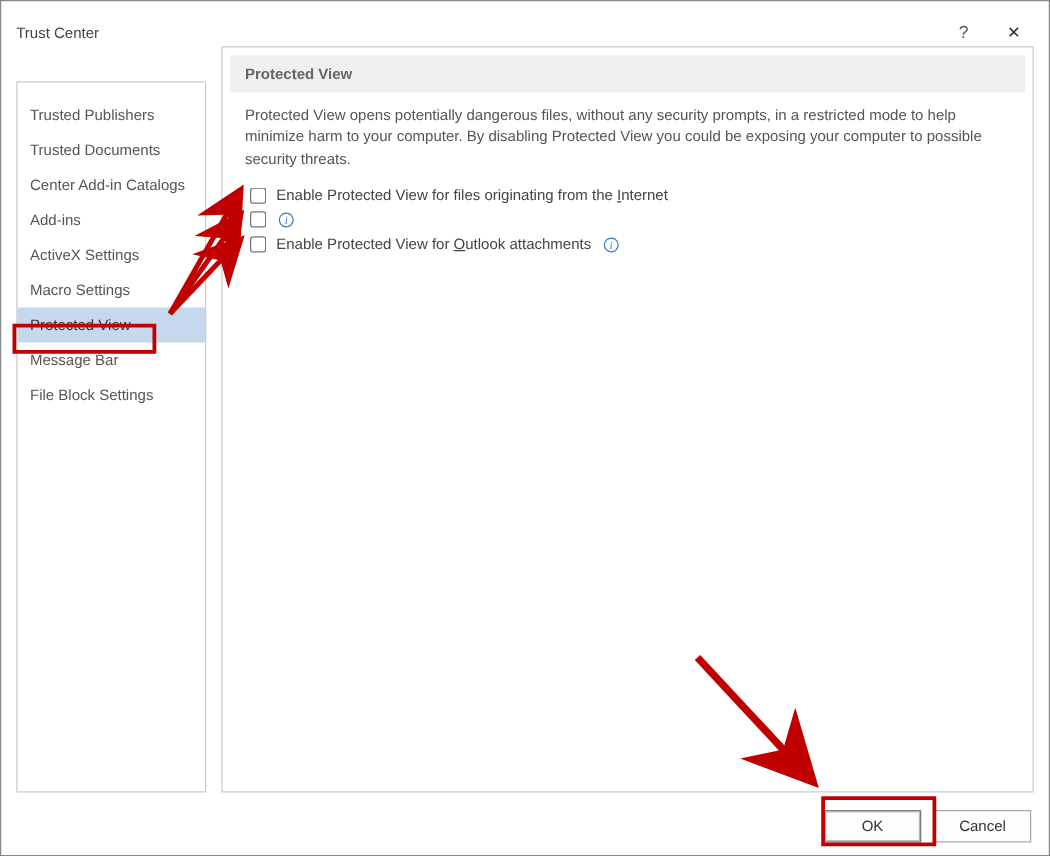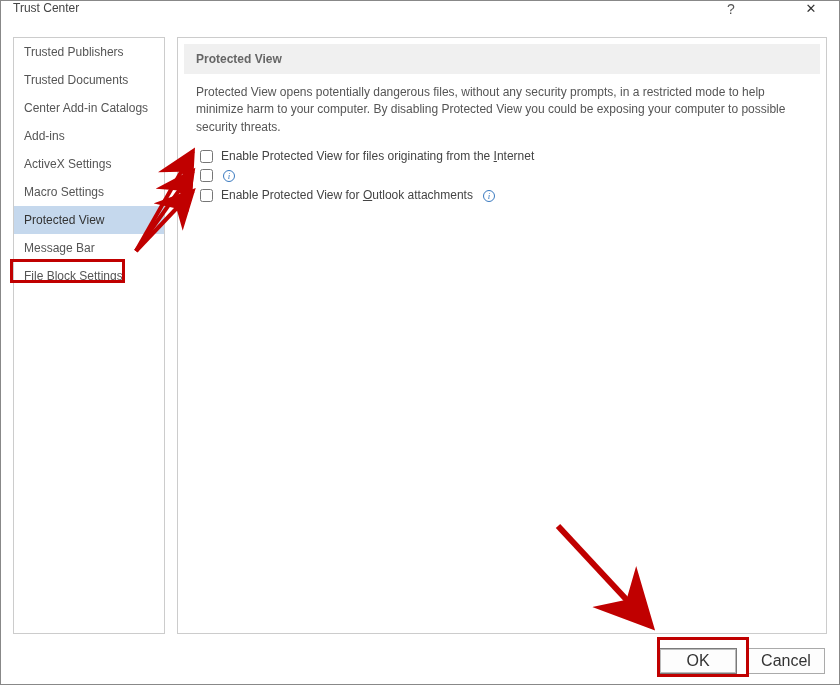--- a/index.html
+++ b/index.html
@@ -1,35 +1,35 @@
 <!DOCTYPE html>
 <html><head>
 <meta charset="utf-8">
 <style>
   * { box-sizing: border-box; }
   html, body { margin: 0; padding: 0; font-family: "Segoe UI", Tahoma, sans-serif; font-size: 12px; color: #444; background: #fff; }
   .window { width: 840px; height: 685px; border: 1px solid #888; background: #fff; position: relative; }
-  .titlebar { height: 32px; display: flex; align-items: flex-start; padding: 0 8px; gap: 40px; }
+  .titlebar { height: 32px; display: flex; align-items: flex-end; padding: 0 8px; }
   .titlebar .title { flex: 1; font-size: 12px; color: #444; padding-left: 4px; }
   .titlebar .help { width: 40px; text-align: center; font-size: 14px; color: #555; cursor: pointer; }
   .titlebar .close { width: 40px; text-align: center; font-size: 13px; color: #333; cursor: pointer; }
   .body { position: absolute; top: 36px; left: 12px; right: 12px; bottom: 50px; display: flex; gap: 12px; }
-  .sidebar { width: 152px; border: 1px solid #ccc; background: #fff; padding-top: 0; }
+  .sidebar { width: 152px; border: 1px solid #ccc; background: #fff; padding-top: 12px; margin-top: 28px; }
   .side-item { padding: 7px 10px; color: #555; cursor: pointer; white-space: nowrap; }
   .side-item.selected { background: #c5d8ed; color: #333; }
   .content { flex: 1; border: 1px solid #ccc; background: #fff; padding: 0; }
   .section-header { background: #f0f0f0; padding: 8px 12px; font-weight: 600; color: #666; margin: 6px 6px 10px 6px; }
   .desc { padding: 0 18px 10px 18px; color: #555; line-height: 1.45; }
   .opts { padding: 0 18px; }
   .opt { display: flex; align-items: flex-end; gap: 8px; padding: 3px 4px; color: #444; }
   .opt input[type=checkbox] { width: 13px; height: 13px; margin: 0; accent-color: #666; }
   .info-icon { display: inline-flex; width: 12px; height: 12px; border: 1px solid #3a7ac0; border-radius: 50%; color: #3a7ac0; font-size: 9px; align-items: center; justify-content: center; margin-left: 2px; font-style: italic; font-family: Georgia, serif; }
   .mnemonic { text-decoration: underline; }
   .footer { position: absolute; bottom: 10px; right: 14px; display: flex; gap: 10px; }
-  .btn { width: 78px; height: 26px; border: 1px solid #aaa; background: #fdfdfd; color: #333; font-size: 16px; cursor: pointer; }
+  .btn { width: 78px; height: 26px; border: 1px solid #aaa; background: #fdfdfd; color: #333; font-size: 12px; cursor: pointer; }
   .btn.ok { border: 1px solid #7a7a7a; box-shadow: inset 0 0 0 1px #bbb; }
 
   
   .anno { position: absolute; pointer-events: none; }
   .anno-box { border: 3px solid #c00000; position: absolute; }
   .anno svg { position: absolute; overflow: visible; }
 </style>
 </head>
 <body>
 

